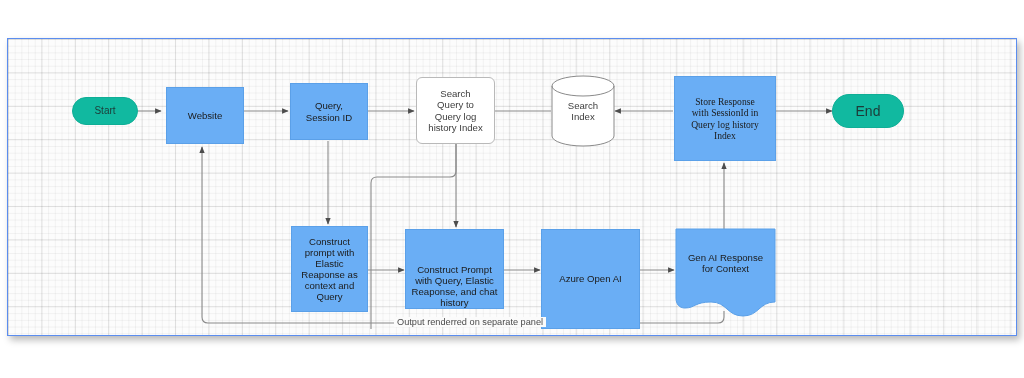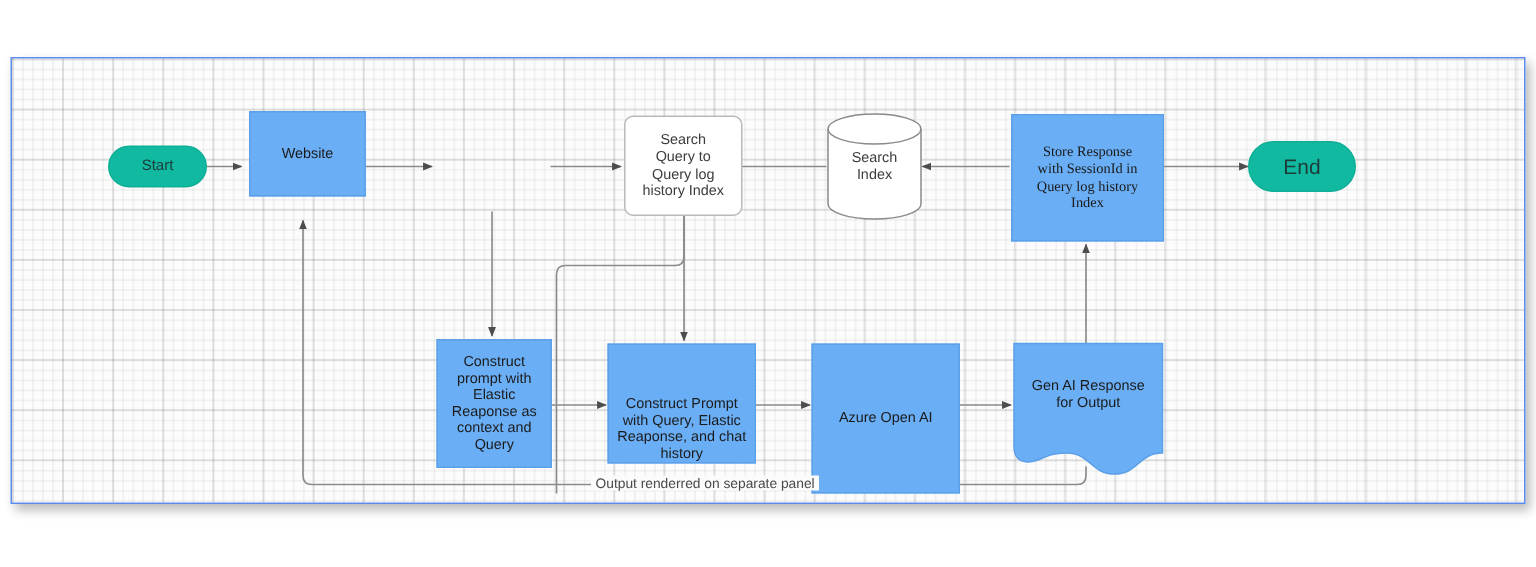--- a/index.html
+++ b/index.html
@@ -135,24 +135,28 @@
         <line x1="716" y1="222" x2="716" y2="124" marker-end="url(#arrow)"></line>
 
         <path d="M 716 272 L 716 278 Q 716 284 710 284 L 200 284 Q 194 284 194 278 L 194 108" marker-end="url(#arrow)"></path>
       </g>
     </svg>
 
     <div class="node term" style="left:64px; top:58px; width:66px; height:28px;">
       <span>Start</span>
     </div>
 
-    <div class="node proc" style="left:158px; top:35px; width:78px; height:57px;">
+    <div class="node proc" style="left:158px; top:48px; width:78px; height:57px;">
       <span>Website</span>
     </div>
 
+    <div class="node proc" style="left:282px; top:44px; width:78px; height:57px;">
+      <span>Query,
+Session ID</span>
+    </div>
 
     <div class="node proc-white" style="left:408px; top:38px; width:79px; height:67px;">
       <span>Search
 Query to
 Query log
 history Index</span>
     </div>
 
     <div class="cyl" style="left:543px; top:36px; width:64px; height:72px;">
       <svg class="cyl-svg" width="64" height="72" viewBox="0 0 64 72" xmlns="http://www.w3.org/2000/svg">
@@ -192,19 +196,19 @@
 
     <div class="node proc" style="left:533px; top:190px; width:99px; height:100px;">
       <span>Azure Open AI</span>
     </div>
 
     <div class="doc" style="left:667px; top:189px; width:101px; height:90px;">
       <svg class="doc-svg" width="101" height="90" viewBox="0 0 101 90" xmlns="http://www.w3.org/2000/svg">
         <path d="M 1 1 L 100 1 L 100 74 C 84 74 84 88 68 88 C 52 88 52 74 36 74 L 36 74 C 20 74 20 80 10 80 C 4 80 1 76 1 70 Z" fill="#6aaef5" stroke="#5ba0e8" stroke-width="1"></path>
       </svg>
       <div class="doc-label" style="top:24px;">Gen AI Response
-for Output</div>
+for Context</div>
     </div>
 
     <div class="edge-label" style="left:373px; top:278px;">Output renderred on separate panel</div>
 
   </div>
 </div>
 
 </body></html>

